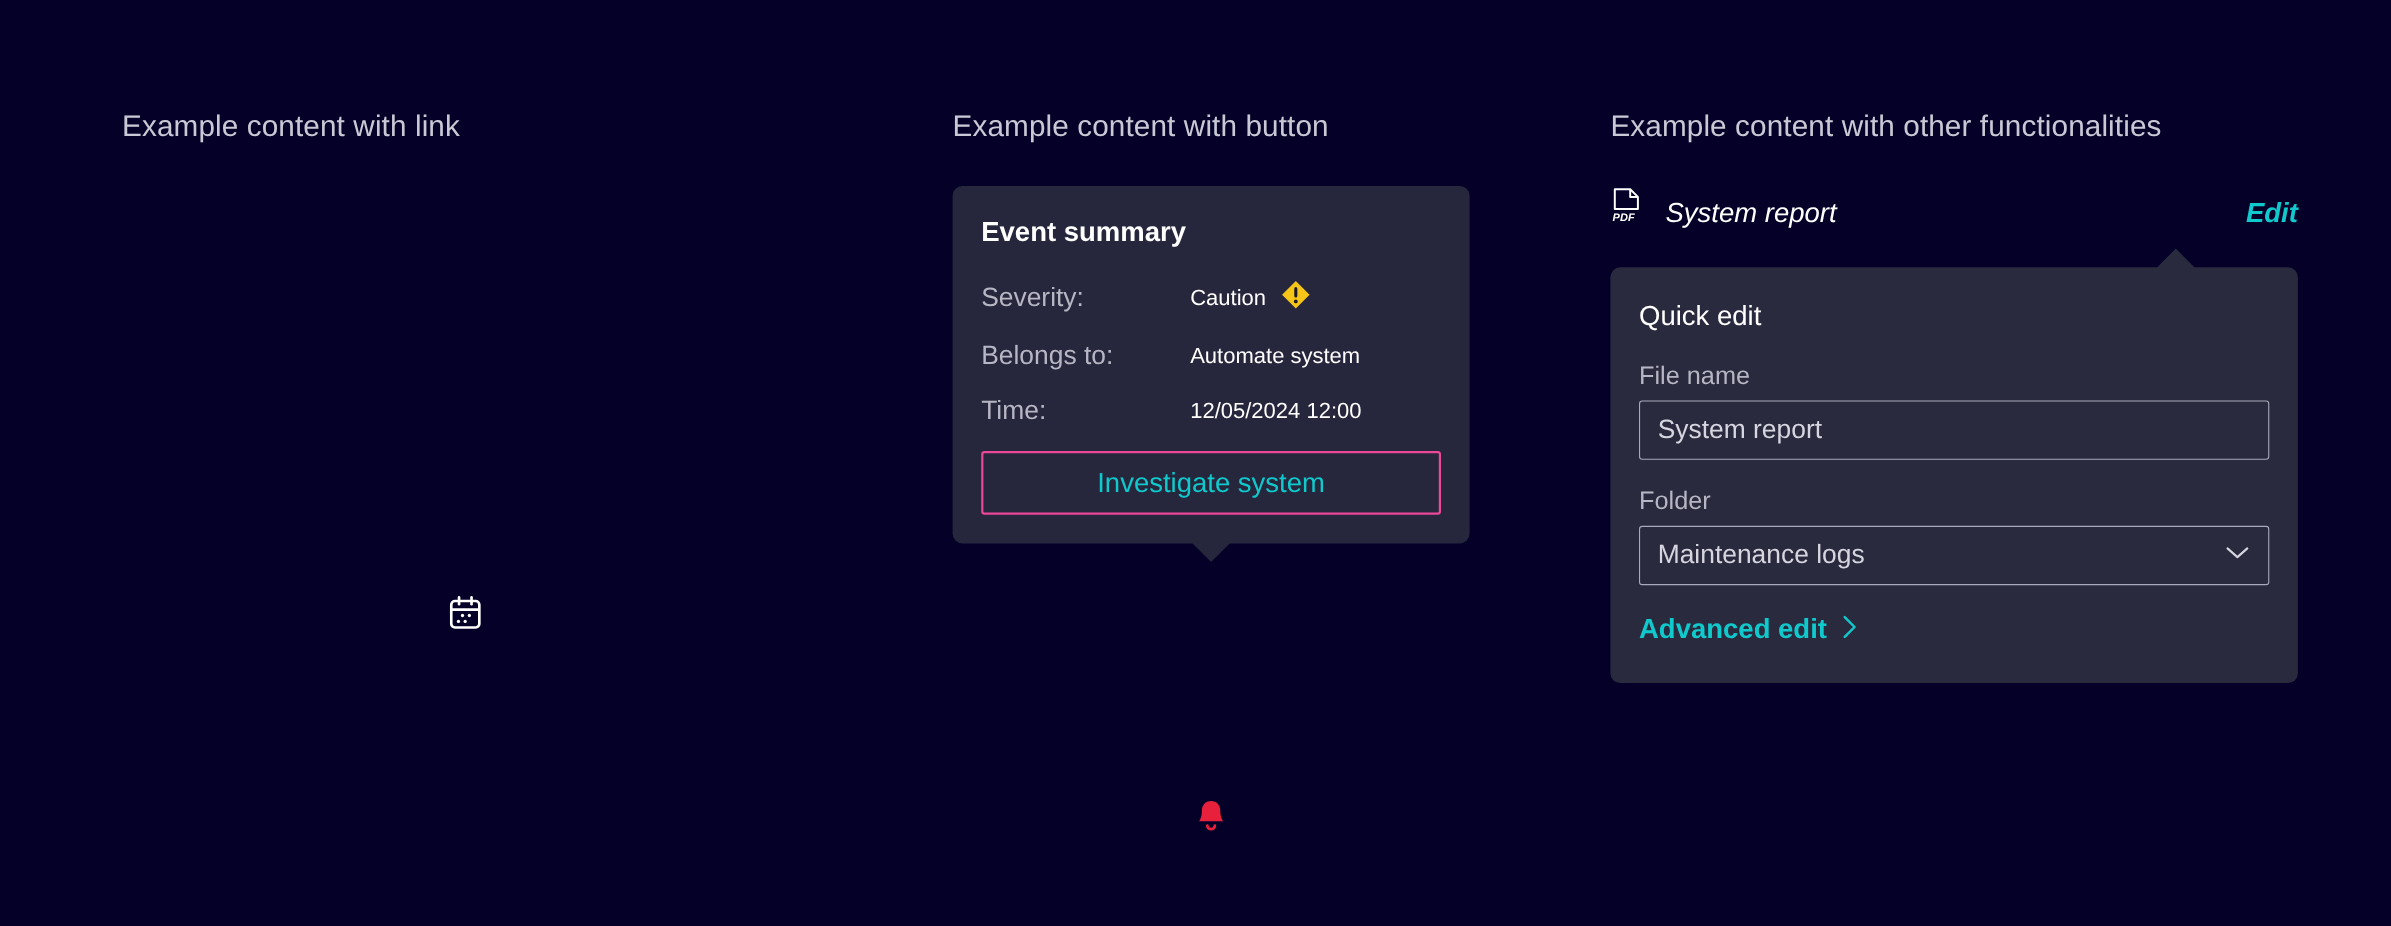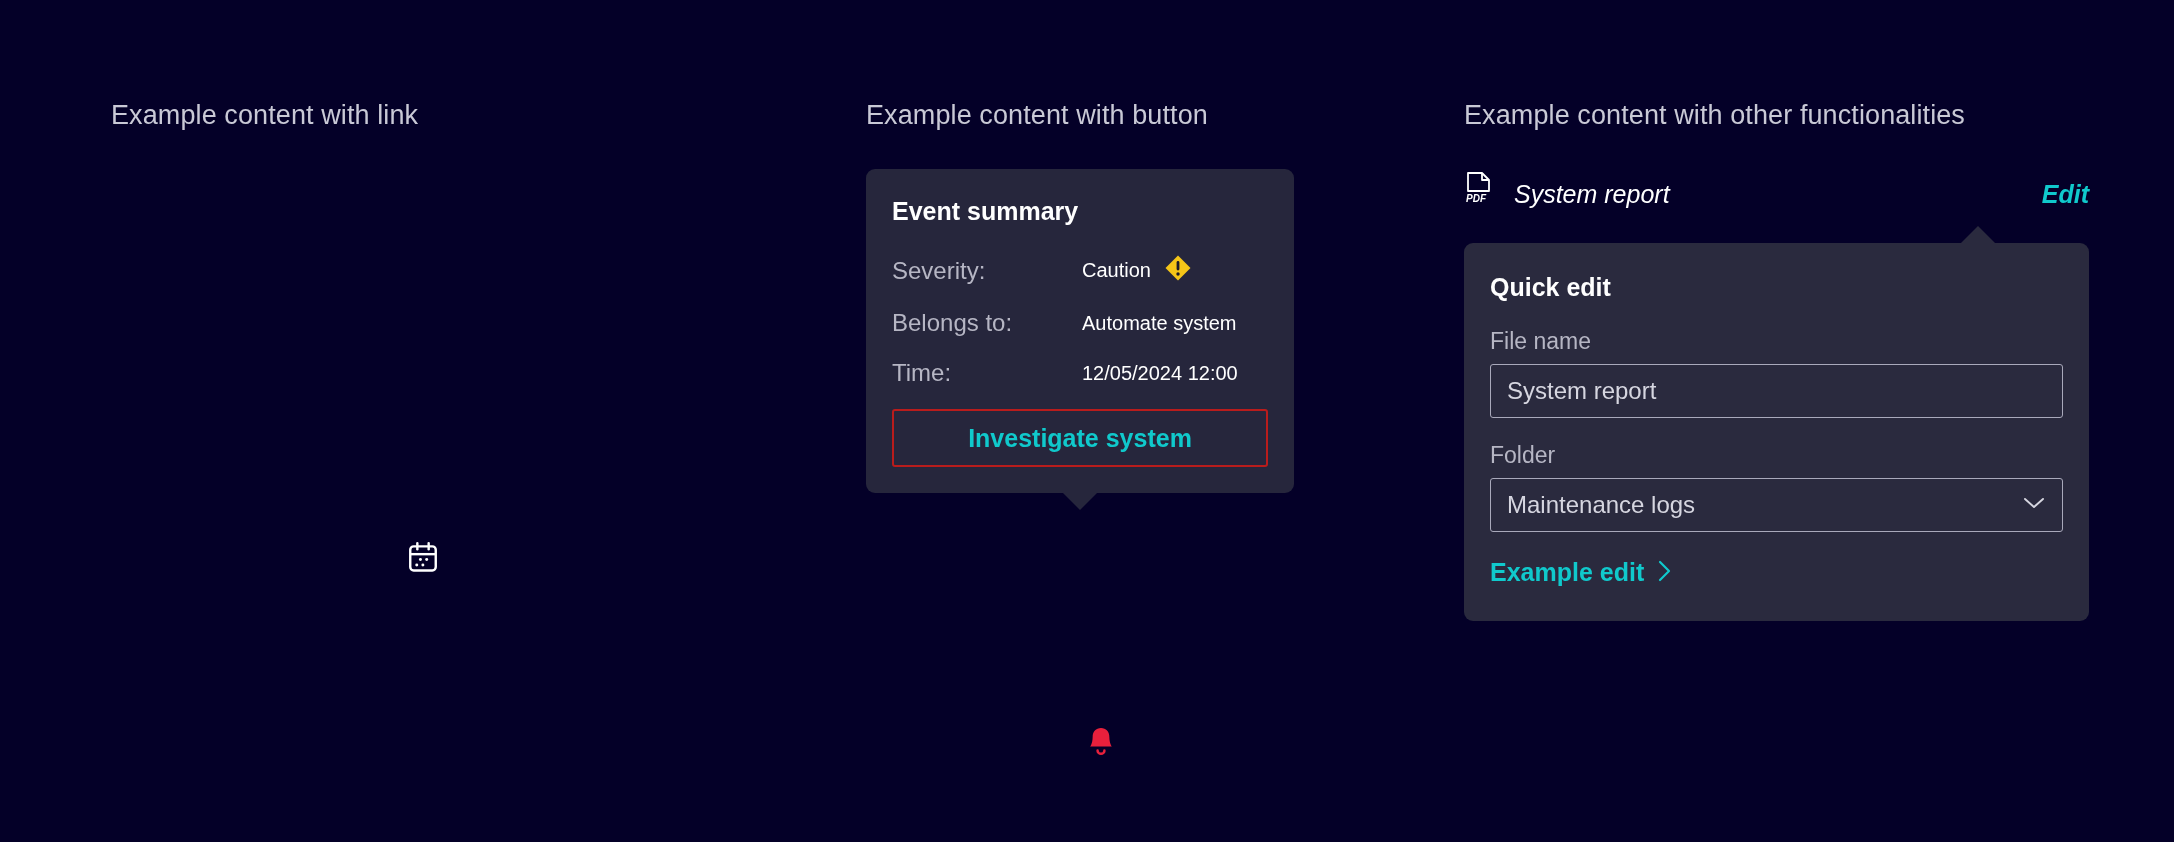--- a/index.html
+++ b/index.html
@@ -94,21 +94,21 @@
     position: absolute;
     left: 50%;
     transform: translateX(-50%);
   }
 
   
   .card2 {
     position: relative;
     background: #26263c;
     border-radius: 9px;
-    width: 428px;
+    width: 470px;
     padding: 28px 26px 26px 26px;
   }
 
   .card2-title {
     font-size: 25px;
     font-weight: bold;
     color: #ffffff;
     margin-bottom: 28px;
   }
 
@@ -128,26 +128,26 @@
     color: #ffffff;
     display: flex;
     align-items: center;
     gap: 13px;
   }
 
   .btn-outline {
     margin-top: 18px;
     width: 100%;
     height: 58px;
-    border: 2px solid #b91c1c;
+    border: 2px solid #ec4899;
     background: transparent;
     border-radius: 3px;
     color: #10c9cc;
     font-size: 25px;
-    font-weight: bold;
+    font-weight: normal;
     font-family: "Liberation Sans", sans-serif;
     cursor: pointer;
     display: flex;
     align-items: center;
     justify-content: center;
   }
 
   
   .file-row {
     display: flex;
@@ -183,21 +183,21 @@
     right: 93px;
     top: -17px;
     width: 0; height: 0;
     border-left: 18px solid transparent;
     border-right: 18px solid transparent;
     border-bottom: 18px solid #2a2a3e;
   }
 
   .popover-title {
     font-size: 25px;
-    font-weight: bold;
+    font-weight: normal;
     color: #ffffff;
     margin-bottom: 26px;
   }
 
   .field-label {
     font-size: 23px;
     color: #b6b6c4;
     margin-bottom: 9px;
   }
 
@@ -336,21 +336,21 @@
           <div class="select-box">Maintenance logs</div>
           <span class="chevron-down">
             <svg width="22" height="14" viewBox="0 0 22 14" fill="none">
               <path d="M2 3 L11 11 L20 3" stroke="#d6d6e0" stroke-width="1.9" stroke-linecap="round" stroke-linejoin="round"></path>
             </svg>
           </span>
         </div>
       </div>
 
       <div class="adv-row">
-        <span class="link-text bold">Example edit</span>
+        <span class="link-text bold">Advanced edit</span>
         <span class="chevron-right">
           <svg width="14" height="24" viewBox="0 0 14 24" fill="none">
             <path d="M2 3 L11 12 L2 21" stroke="#10c9cc" stroke-width="2.2" stroke-linecap="round" stroke-linejoin="round"></path>
           </svg>
         </span>
       </div>
     </div>
   </div>
 
 </div>

